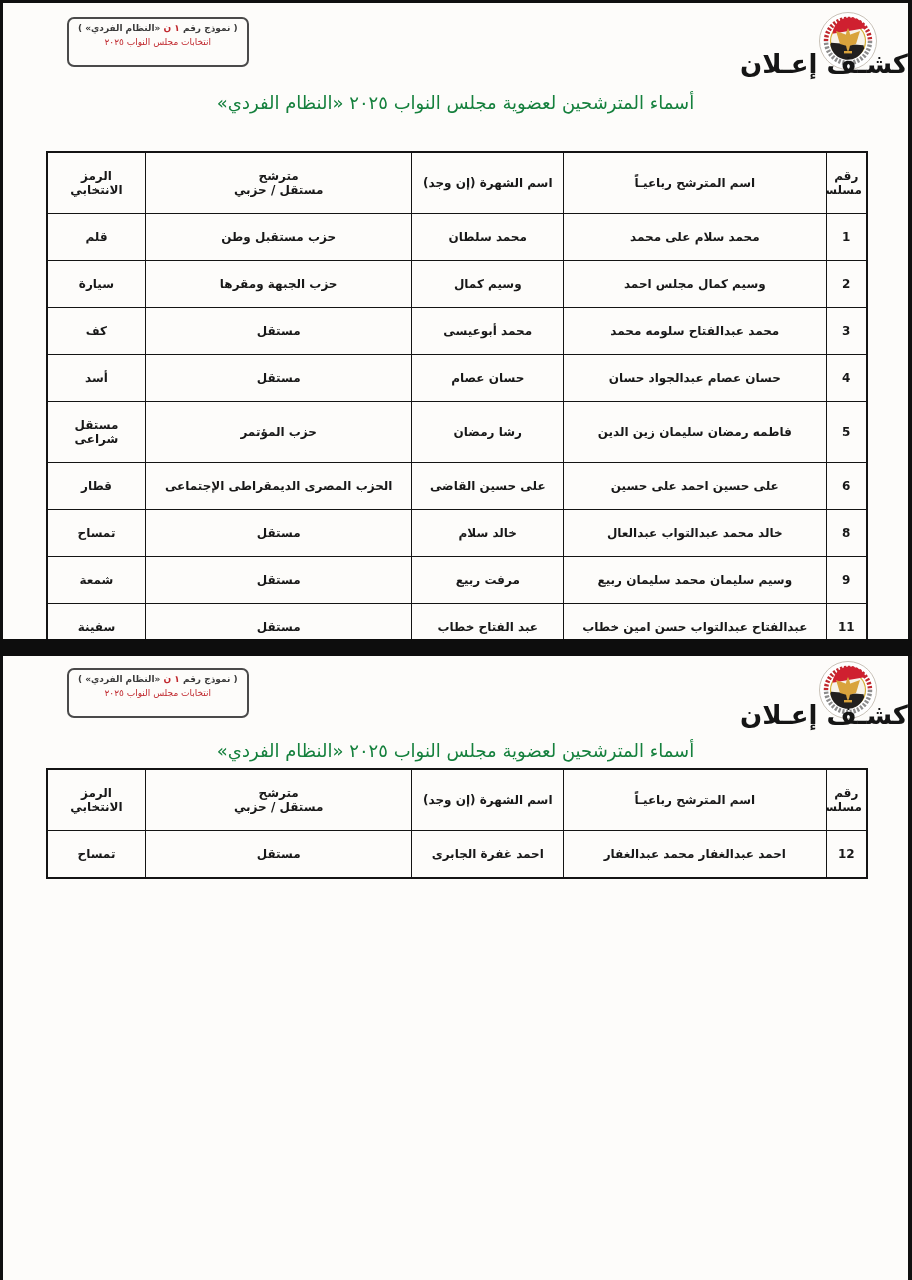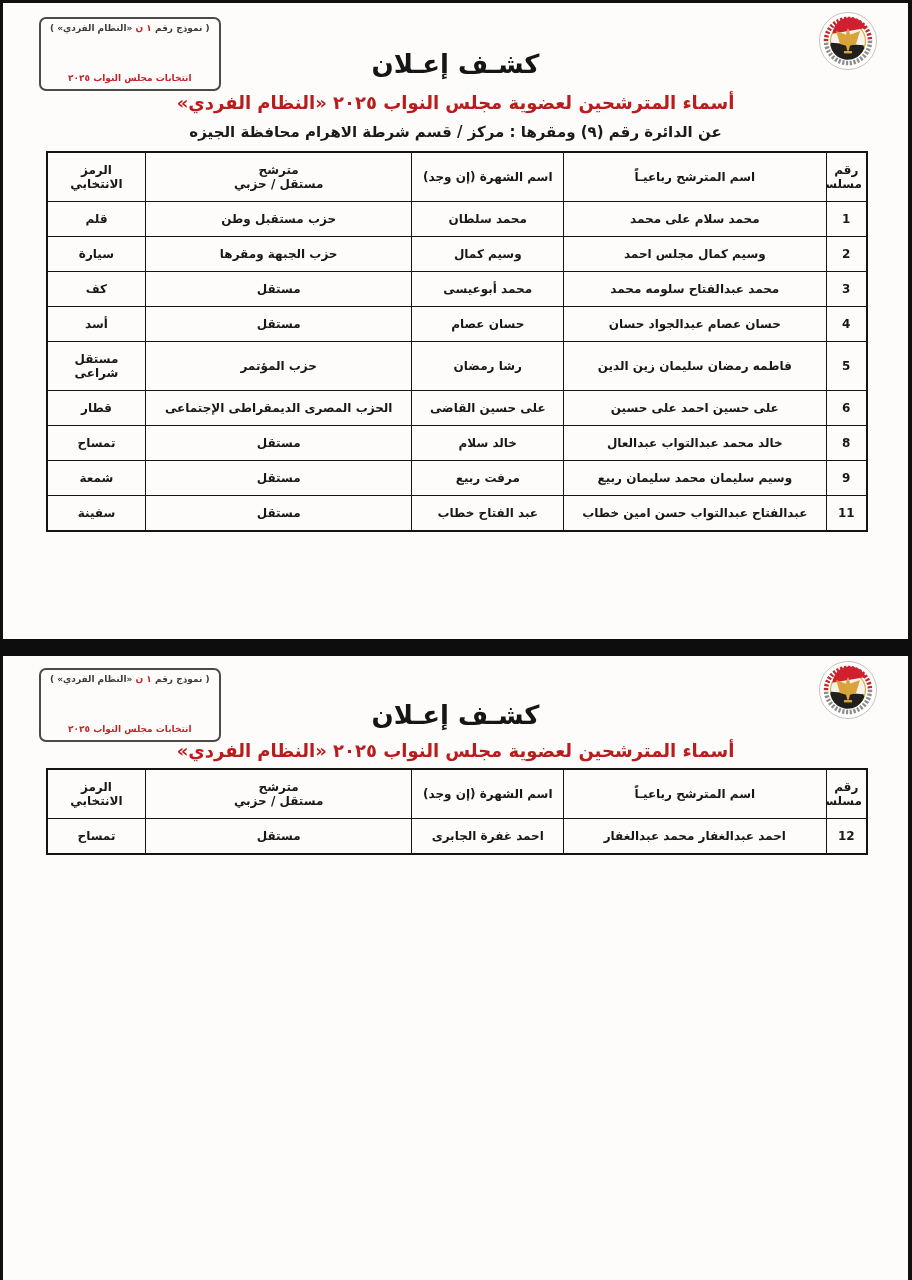--- a/index.html
+++ b/index.html
@@ -9,60 +9,60 @@
     background:#101010; overflow:hidden;
   }
   .page {
     position:absolute; left:3px; right:4px; background:#fdfcfa; overflow:hidden;
   }
   #page1 { top:3px; height:636px; }
   #page2 { top:656px; height:624px; }
   .separator { position:absolute; top:639px; left:0; width:100%; height:17px; background:#0d0d0d; }
 
   .form-box {
-    position:absolute; left:36px; border:2px solid #4a4a4a; border-radius:7px;
-    padding:3px 9px 4px; text-align:center; direction:rtl; background:#fdfcfa;
+    position:absolute; left:64px; border:2px solid #4a4a4a; border-radius:7px;
+    padding:3px 9px 16px; text-align:center; direction:rtl; background:#fdfcfa;
   }
   #page1 .form-box { top:14px; }
   #page2 .form-box { top:12px; }
   .fb-line1 { font-size:9px; font-weight:bold; color:#3b3b3b; white-space:nowrap; line-height:1.55; }
   .fb-line1 .hl { color:#c0272d; }
-  .fb-line2 { font-size:9px; font-weight:bold; color:#c0272d; line-height:1.45;margin-top:36px; }
+  .fb-line2 { font-size:9px; font-weight:normal; color:#c0272d; line-height:1.45; }
 
   .logo { position:absolute; right:30px; }
   #page1 .logo { top:8px; }
   #page2 .logo { top:4px; }
 
   .doc-title {
-    position:absolute; width:100%; text-align:center; direction:rtl;
+    position:absolute; width:100%; direction:rtl;
     font-size:26px; font-weight:bold; color:#151515; letter-spacing:0;
   }
   #page1 .doc-title { top:46px; }
   #page2 .doc-title { top:44px; }
   .doc-subtitle {
     position:absolute; width:100%; text-align:center; direction:rtl;
-    font-size:18px; font-weight:bold; color:#b91c1c;
+    font-size:18px; font-weight:normal; color:#15803d;
   }
   #page1 .doc-subtitle { top:89px; }
   #page2 .doc-subtitle { top:84px; }
   .district {
     position:absolute; top:120px; width:100%; text-align:center; direction:rtl;
     font-size:15px; font-weight:bold; color:#1a1a1a;
   }
 
   table.cand {
     position:absolute; left:43px; width:822px; direction:rtl;
     border-collapse:collapse; table-layout:fixed;
     border:2px solid #141414;
   }
   #page1 table.cand { top:148px; }
   #page2 table.cand { top:112px; }
   table.cand th, table.cand td {
     border:1.5px solid #141414; text-align:center; vertical-align:middle;
-    font-size:12px; font-weight:bold; color:#181818; padding:10px 4px;
+    font-size:12px; font-weight:bold; color:#181818; padding:16px 4px;
     overflow:hidden; white-space:pre-line;
   }
   #page1 table.cand thead tr { height:42px; }
   #page1 table.cand tbody tr { height:30px; }
   #page2 table.cand thead tr { height:46px; }
   #page2 table.cand tbody tr { height:30px; }
   col.c-serial { width:5%; }
   col.c-name   { width:32%; }
   col.c-shohra { width:18.5%; }
   col.c-party  { width:32.5%; }
@@ -93,21 +93,20 @@
           <path d="M30 17 C33 22 33.5 34 30 41 C26.5 34 27 22 30 17 Z"></path>
           <path d="M29 24 L18 20 L22 33 L29 35 Z"></path>
           <path d="M31 24 L42 20 L38 33 L31 35 Z"></path>
           <rect x="26" y="40" width="8" height="2.4"></rect>
         </g>
       </svg>
     </div>
 
     <h1 class="doc-title">كشـف إعـلان</h1>
     <h2 class="doc-subtitle">أسماء المترشحين لعضوية مجلس النواب ٢٠٢٥ «النظام الفردي»</h2>
-    <p class="district">عن الدائرة رقم (٩)   ومقرها : مركز / قسم شرطة الاهرام   محافظة الجيزه</p>
 
     <table class="cand">
       <colgroup>
         <col class="c-serial">
           <col class="c-name">
           <col class="c-shohra">
           <col class="c-party">
           <col class="c-symbol">
       </colgroup>
       <thead>

